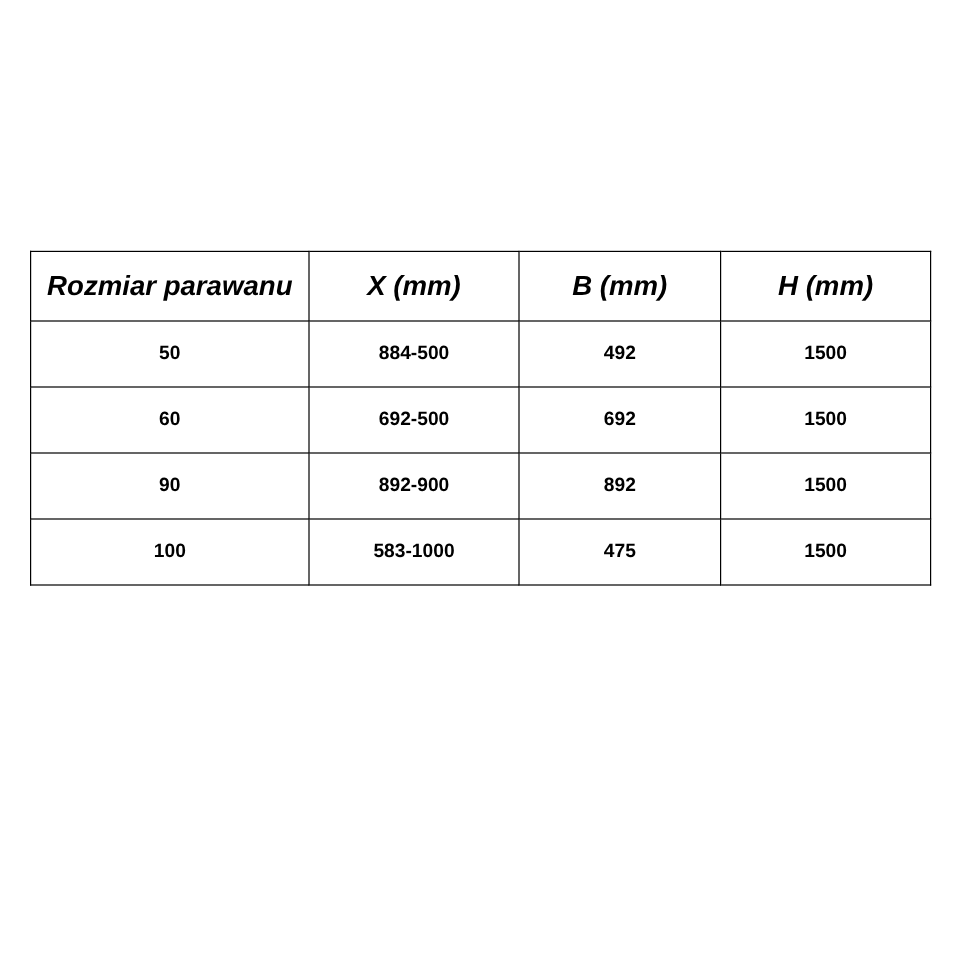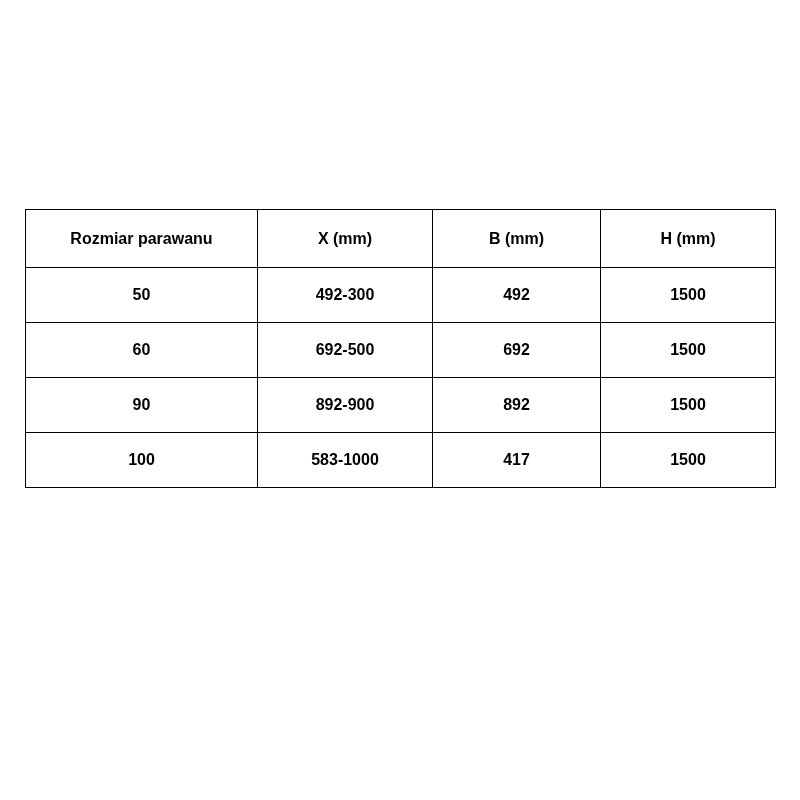--- a/index.html
+++ b/index.html
@@ -31,21 +31,22 @@
     text-align: center;
     vertical-align: middle;
     color: #000000;
     font-size: 16px;
     font-weight: bold;
     height: 54px;
     padding: 0;
   }
   table.spec-table thead th {
     height: 57px;
-    font-size: 16px;
+    font-size: 23px;
+    font-style: italic;
   }
   col.c0 { width: 232px; }
   col.c1 { width: 175px; }
   col.c2 { width: 168px; }
   col.c3 { width: 175px; }
 </style>
 </head>
 <body>
 
 <div class="table-wrap">
@@ -60,37 +61,37 @@
       <tr>
         <th>Rozmiar parawanu</th>
         <th>X (mm)</th>
         <th>B (mm)</th>
         <th>H (mm)</th>
       </tr>
     </thead>
     <tbody>
       <tr>
         <td>50</td>
-        <td>492-300</td>
+        <td>884-500</td>
         <td>492</td>
         <td>1500</td>
       </tr>
       <tr>
         <td>60</td>
         <td>692-500</td>
         <td>692</td>
         <td>1500</td>
       </tr>
       <tr>
         <td>90</td>
         <td>892-900</td>
         <td>892</td>
         <td>1500</td>
       </tr>
       <tr>
         <td>100</td>
         <td>583-1000</td>
-        <td>417</td>
+        <td>475</td>
         <td>1500</td>
       </tr>
     </tbody>
   </table>
 </div>
 
 </body></html>

